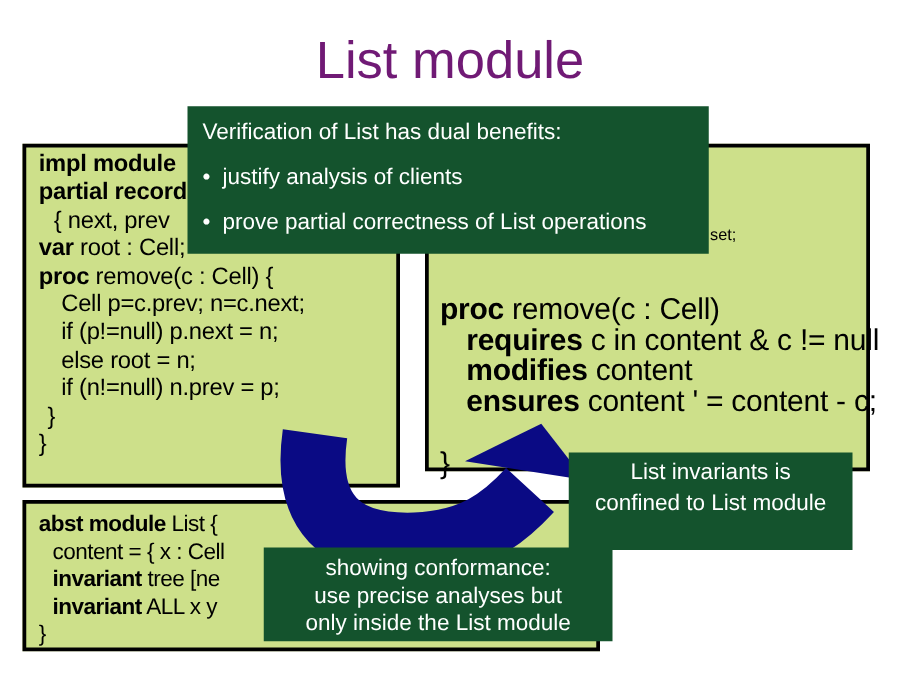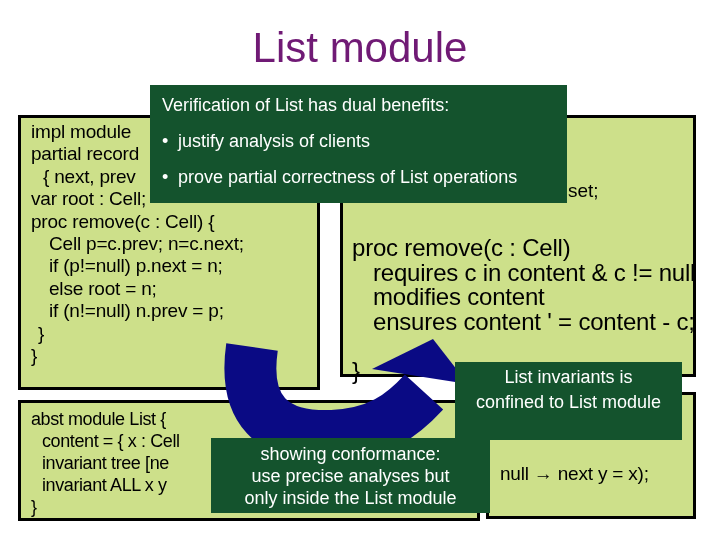--- a/index.html
+++ b/index.html
@@ -18,23 +18,23 @@
   #boxB{left:340px;top:115px;width:356px;height:262px;}
   #boxC{left:18px;top:400px;width:462px;height:121px;}
   #boxD{left:486px;top:392px;width:210px;height:127px;}
   .code{color:#000;}
   #boxA .code{padding-top:3px;font-size:19px;letter-spacing:-0.2px;}
   #boxA .cl{line-height:22.4px;white-space:pre;}
   #boxB .code{position:absolute;left:0;top:118px;width:100%;font-size:24px;letter-spacing:-0.2px;}
   #boxB .cl{line-height:24.5px;white-space:pre;}
   #boxC .code{padding-top:5px;font-size:18px;letter-spacing:-0.4px;}
   #boxC .cl{line-height:22px;white-space:pre;}
-  .kw{font-weight:normal;margin-top:40px;}
+  .kw{font-weight:bold;margin-top:40px;}
   .frag{position:absolute;color:#000;white-space:pre;}
-  #setFrag{left:225px;top:62px;font-size:19px;}
+  #setFrag{left:225px;top:62px;font-size:13px;}
   #nullFrag{left:11px;top:68px;font-size:19px;letter-spacing:-0.2px;}
   .arrow-layer{position:absolute;left:0;top:0;z-index:2;pointer-events:none;}
   .callout{
     position:absolute;background:#14532d;color:#fff;z-index:3;box-sizing:border-box;
   }
   #benefits{left:150px;top:85px;width:417px;height:118px;padding:8px 10px 0 12px;font-size:18px;}
   #benefits .bx-title{line-height:24px;}
   #benefits .bullet-line{margin-top:13px;line-height:23px;}
   #benefits .dot{display:inline-block;width:16px;}
   #conformance{left:211px;top:438px;width:279px;height:75px;padding-top:5px;
@@ -82,23 +82,20 @@
   <div class="gbox" id="boxC">
     <div class="code">
         <div class="cl" style="padding-left: 10px;"><span class="kw">abst module</span><span> List {</span></div>
         <div class="cl" style="padding-left: 21px;"><span>content = { x : Cell</span></div>
         <div class="cl" style="padding-left: 21px;"><span class="kw">invariant</span><span> tree [ne</span></div>
         <div class="cl" style="padding-left: 21px;"><span class="kw">invariant</span><span> ALL x y</span></div>
         <div class="cl" style="padding-left: 10px;"><span>}</span></div>
       </div>
   </div>
 
-  <div class="gbox" id="boxD">
-    <span class="frag" id="nullFrag">null → next y = x);</span>
-  </div>
 
   <svg class="arrow-layer" width="720" height="540" viewBox="0 0 720 540">
     <path d="M 252 347 C 243 410 272 438 332 436 C 378 434 402 416 424 392" stroke="#0a0a84" stroke-width="52" fill="none" stroke-linecap="butt"></path>
     <path d="M 433 339 L 372 369 L 468 384 Z" fill="#0a0a84"></path>
   </svg>
 
   <div class="callout" id="benefits">
     <div class="bx-title">Verification of List has dual benefits:</div>
     <div class="bullet-line">
       <span class="dot">•</span><span>justify analysis of clients</span>

